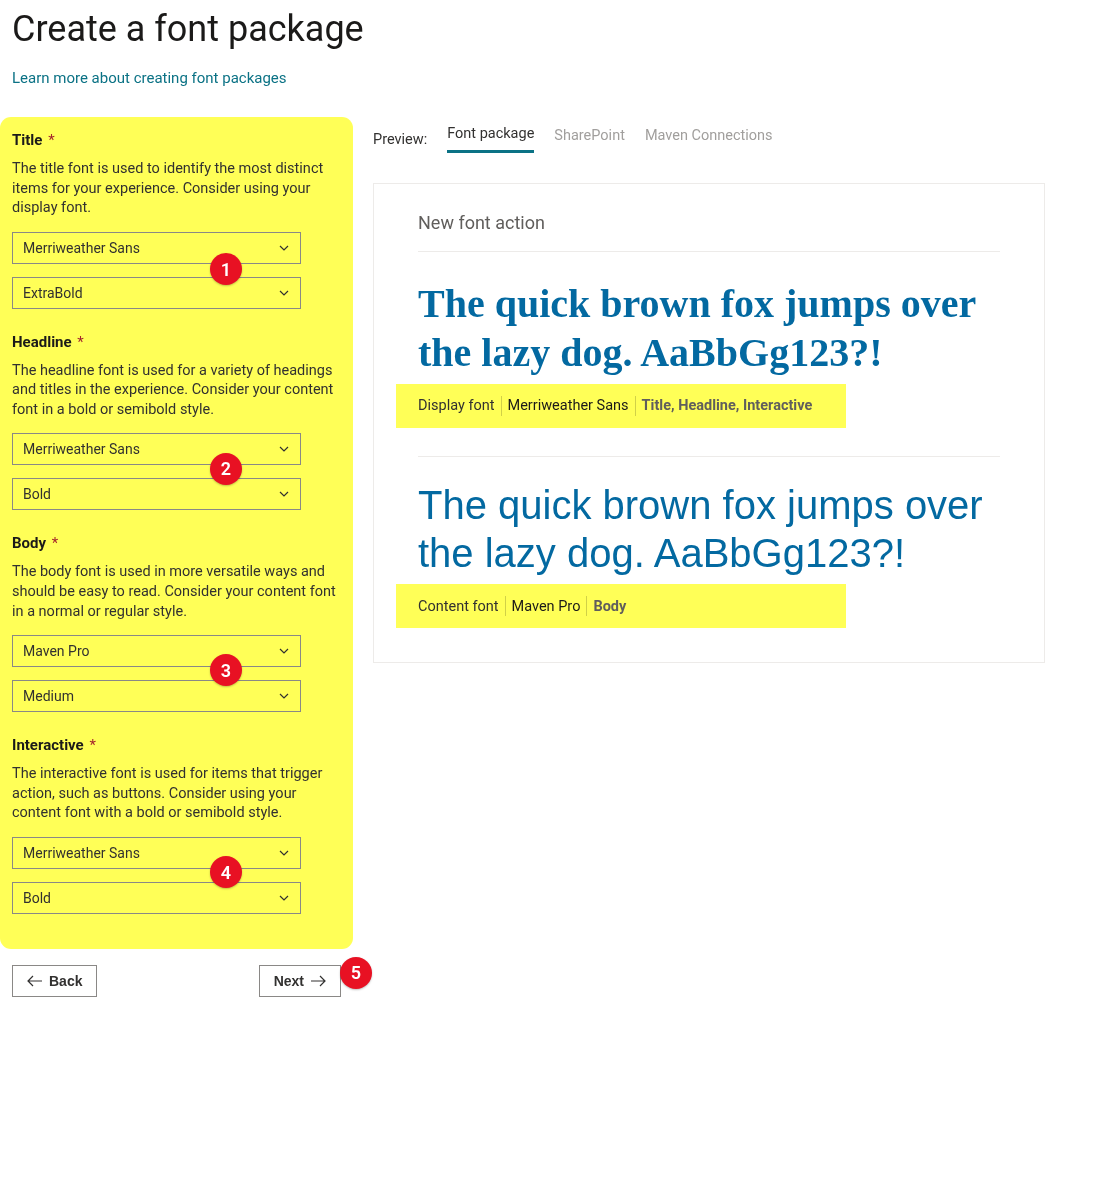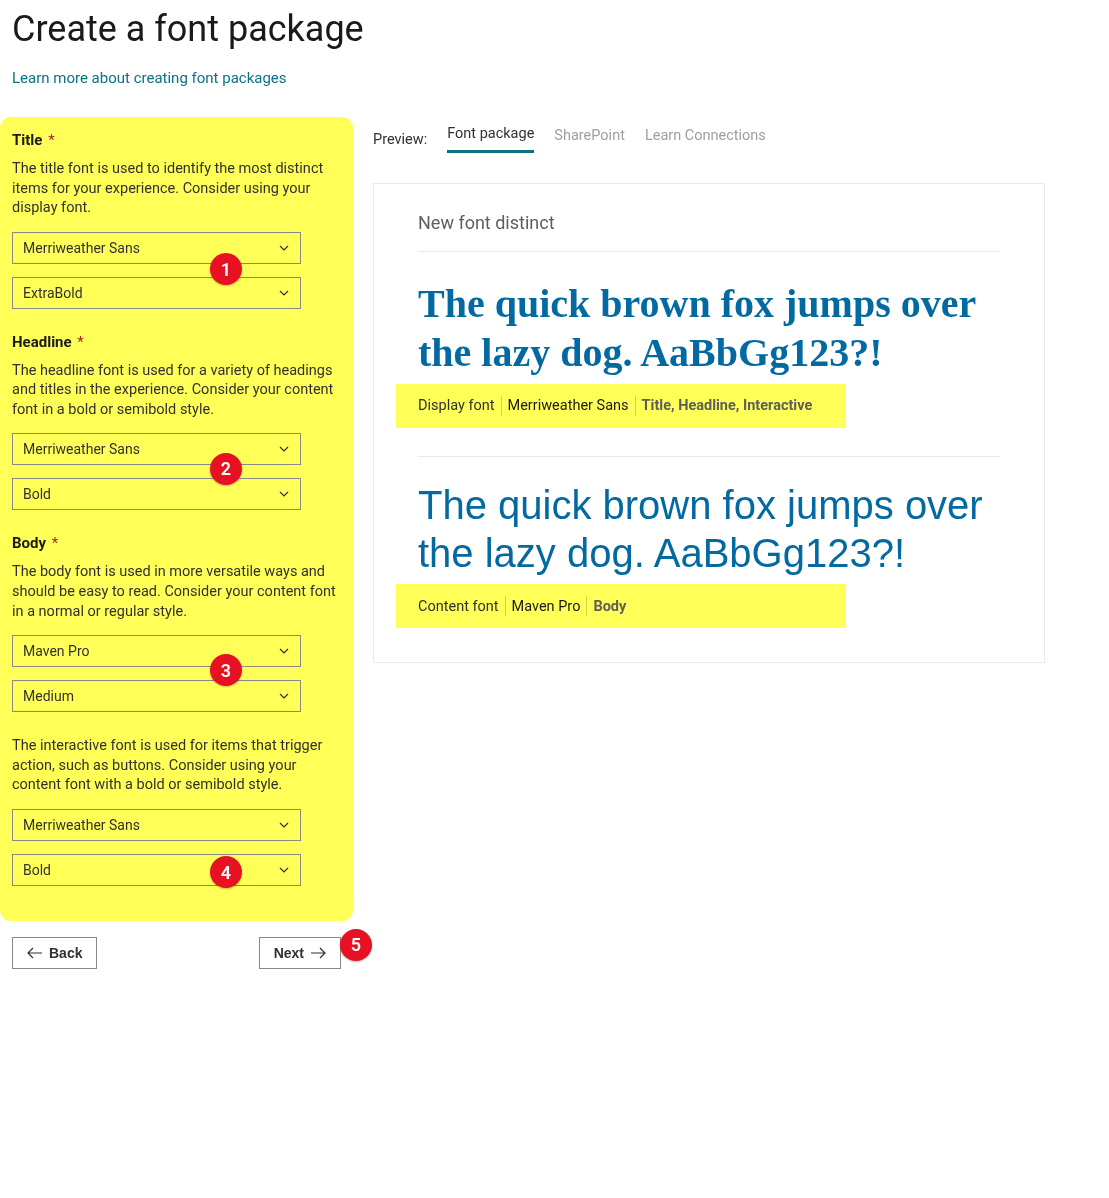--- a/index.html
+++ b/index.html
@@ -276,20 +276,21 @@
           <span class="chevron">
               <svg width="12" height="12" viewBox="0 0 12 12">
                 <path d="M2 4l4 4 4-4" stroke="#323130" stroke-width="1.2" fill="none"></path>
               </svg>
             </span>
         </div>
         <div class="callout" style="left:198px; top:120px;">3</div>
       </div>
 
       <div class="field-group" style="position:relative; margin-bottom:4px;">
+        <div class="label"><span>Interactive</span> <span class="req">*</span></div>
         <div class="desc">The interactive font is used for items that trigger action, such as buttons. Consider using your content font with a bold or semibold style.</div>
         <div class="dropdown">
           <span class="dd-text">Merriweather Sans</span>
           <span class="chevron">
               <svg width="12" height="12" viewBox="0 0 12 12">
                 <path d="M2 4l4 4 4-4" stroke="#323130" stroke-width="1.2" fill="none"></path>
               </svg>
             </span>
         </div>
         <div class="dropdown">
@@ -324,25 +325,25 @@
       </button>
       <div class="callout" style="left:340px; top:8px;">5</div>
     </div>
   </div>
 
   <div class="preview-col">
     <div class="tabs">
       <span class="preview-label">Preview:</span>
       <span class="tab active">Font package</span>
       <span class="tab disabled">SharePoint</span>
-      <span class="tab disabled">Learn Connections</span>
+      <span class="tab disabled">Maven Connections</span>
     </div>
 
     <div class="preview-card">
-      <div class="pkg-name">New font distinct</div>
+      <div class="pkg-name">New font action</div>
       <hr>
 
       <div class="sample serif">The quick brown fox jumps over the lazy dog. AaBbGg123?!</div>
       <div class="font-meta">
         <span class="meta-label">Display font</span>
         <span class="divider"></span>
         <span class="meta-name">Merriweather Sans</span>
         <span class="divider"></span>
         <span class="meta-usage">Title, Headline, Interactive</span>
       </div>

